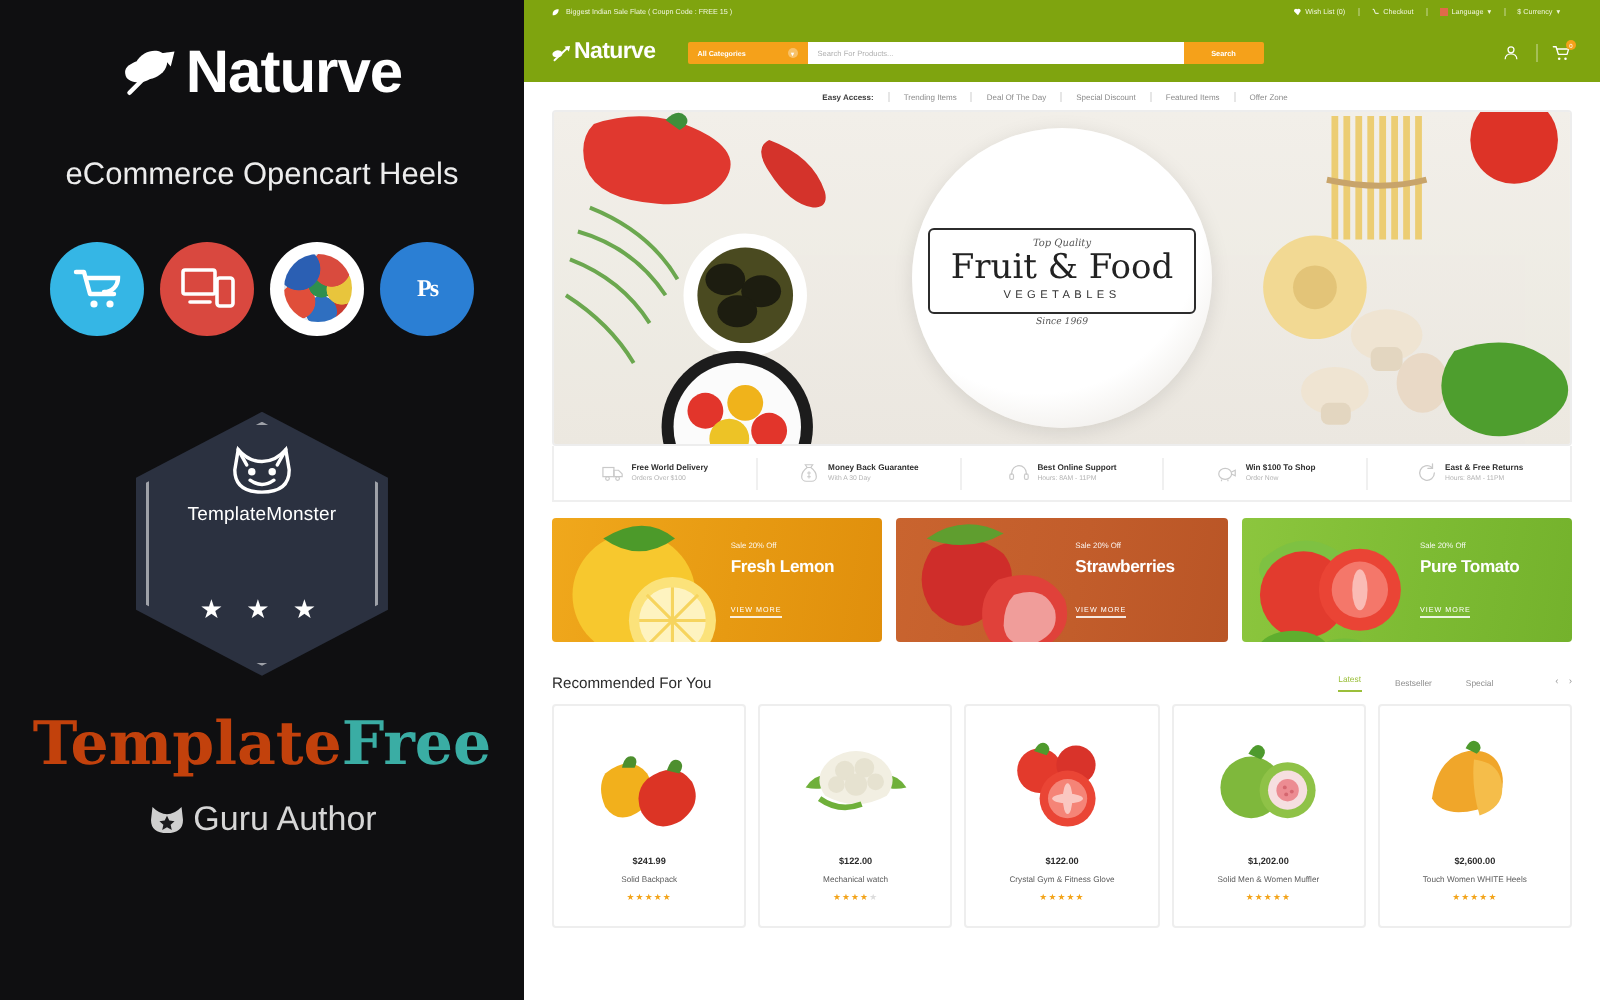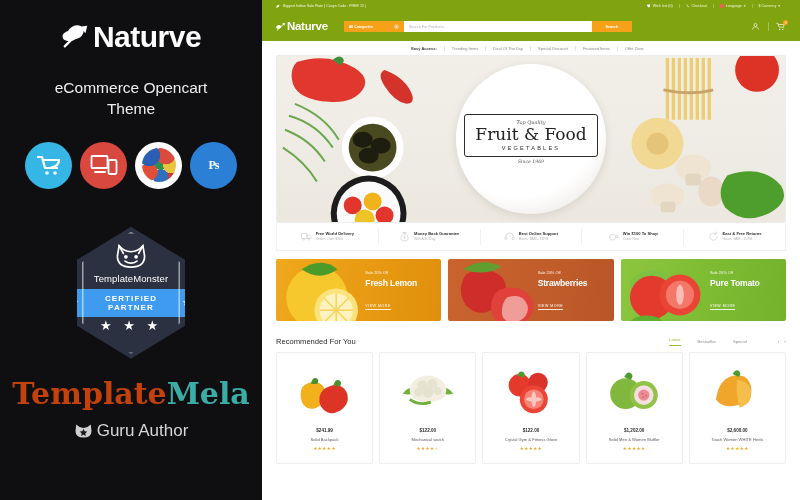--- a/index.html
+++ b/index.html
@@ -53,21 +53,21 @@
                   radial-gradient(circle at 85% 52%, #e8c53c 0 22%, transparent 23%),
                   radial-gradient(circle at 55% 45%, #2f8f4e 0 24%, transparent 25%),
                   radial-gradient(circle at 20% 70%, #e04e3a 0 24%, transparent 25%),
                   radial-gradient(circle at 55% 85%, #2f6fc0 0 22%, transparent 23%),
                   radial-gradient(circle at 86% 84%, #c93b30 0 20%, transparent 21%),
                   #dfe3ea; }
 
   
   .badge-wrap { margin-top: 38px; display:flex; flex-direction:column; align-items:center;}
   .hex {
-    width: 108px; height: 132px;
+    width: 126px; height: 132px;
     background: #2b3140;
     clip-path: polygon(50% 0%, 100% 25%, 100% 75%, 50% 100%, 0% 75%, 0% 25%);
     position: relative;
     display:flex; flex-direction:column; align-items:center;
   }
   .hex::after{
     content:""; position:absolute; inset:5px;
     clip-path: polygon(50% 0%, 100% 25%, 100% 75%, 50% 100%, 0% 75%, 0% 25%);
     border: 0; background: transparent;
     box-shadow: inset 0 0 0 1.5px rgba(255,255,255,.55);
@@ -230,21 +230,21 @@
     <div class="promo-logo">
       <svg class="leaf-mark" viewBox="0 0 32 32">
         <path d="M16 4c5 0 9 3 9 7s-4 7-9 7-9-3-9-7 4-7 9-7z" fill="#fff" transform="rotate(-30 16 12)"></path>
         <path d="M6 10c4-2 9-1 11 2s-1 7-5 8-9 0-10-3 0-5 4-7z" fill="#fff"></path>
         <path d="M4 26 L24 6" stroke="#fff" stroke-width="2.4" fill="none" stroke-linecap="round"></path>
         <path d="M20 5 L28 4 L26 12z" fill="#fff"></path>
       </svg>
       <span class="promo-logo-text">Naturve</span>
     </div>
 
-    <div class="promo-sub">eCommerce Opencart Theme</div>
+    <div class="promo-sub">eCommerce Opencart Heels</div>
 
     <div class="tech-circles">
       <div class="tc tc-cart">
         <svg width="26" height="24" viewBox="0 0 26 24">
           <path d="M2 4 h4 l3 11 h12" stroke="#fff" stroke-width="2.2" fill="none" stroke-linecap="round" stroke-linejoin="round"></path>
           <path d="M7 7 h16 c0 4-3 7-7 7" stroke="#fff" stroke-width="2.2" fill="none" stroke-linecap="round"></path>
           <circle cx="11" cy="20" r="1.8" fill="#fff"></circle>
           <circle cx="19" cy="20" r="1.8" fill="#fff"></circle>
         </svg>
       </div>
@@ -266,30 +266,25 @@
     <div class="badge-wrap">
       <div class="hex">
         <svg class="monster-face" viewBox="0 0 40 32">
           <path d="M6 4 L11 13 M34 4 L29 13" stroke="#fff" stroke-width="2" fill="none" stroke-linecap="round"></path>
           <path d="M6 4 L4 16 Q4 29 20 29 Q36 29 36 16 L34 4 Q28 11 20 11 Q12 11 6 4z" fill="none" stroke="#fff" stroke-width="2"></path>
           <circle cx="14" cy="17" r="2.2" fill="#fff"></circle>
           <circle cx="26" cy="17" r="2.2" fill="#fff"></circle>
           <path d="M13 22 Q20 27 27 22" stroke="#fff" stroke-width="2" fill="none" stroke-linecap="round"></path>
         </svg>
         <div class="tm-name">TemplateMonster</div>
-        <div class="cert-ribbon">
-          <span class="rstar">★</span>
-          <span>CERTIFIED PARTNER</span>
-          <span class="rstar">★</span>
-        </div>
         <div class="hex-stars">★ ★ ★</div>
       </div>
 
       <div class="mela">
-        <span class="t1">Template</span><span class="t2">Mela</span>
+        <span class="t1">Template</span><span class="t2">Free</span>
       </div>
 
       <div class="guru">
         <svg class="guru-ico" viewBox="0 0 26 22">
           <path d="M3 2 L2 11 Q2 20 13 20 Q24 20 24 11 L23 2 Q18 7 13 7 Q8 7 3 2z" fill="#cfcfcf"></path>
           <path d="M13 8 l1.6 3.4 3.6.4-2.7 2.5.8 3.6-3.3-1.9-3.3 1.9.8-3.6-2.7-2.5 3.6-.4z" fill="#1b1b1d"></path>
         </svg>
         <span>Guru Author</span>
       </div>
     </div>

